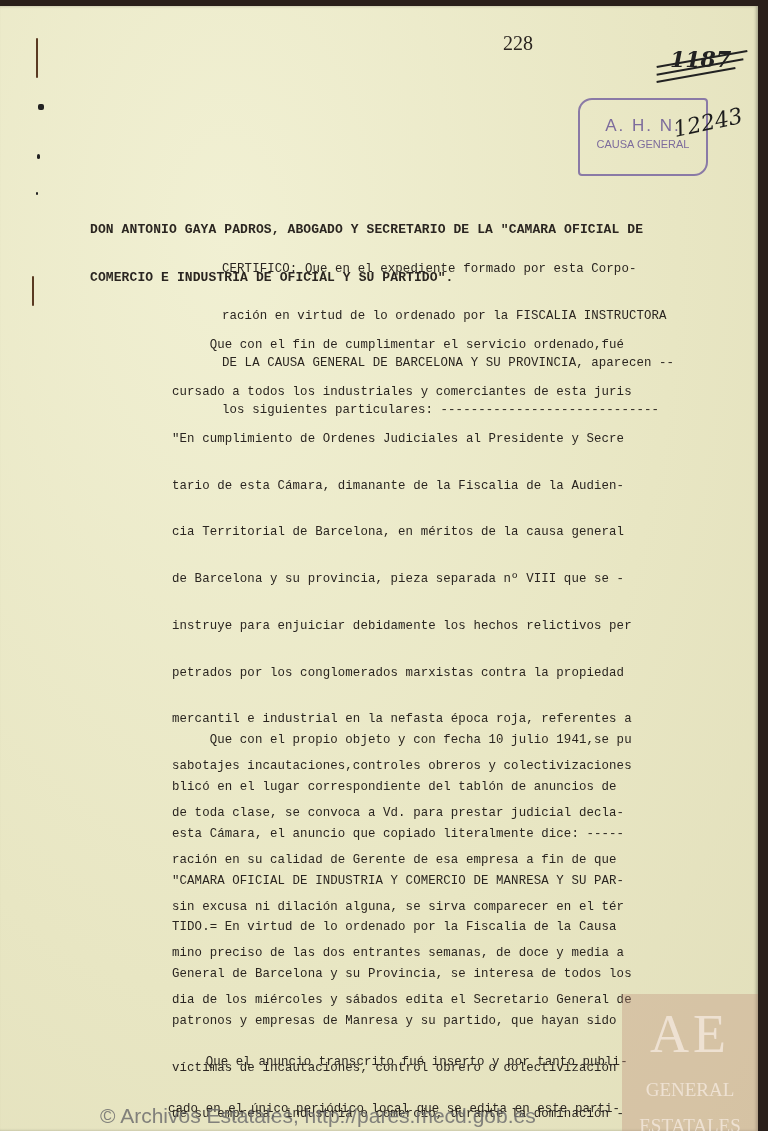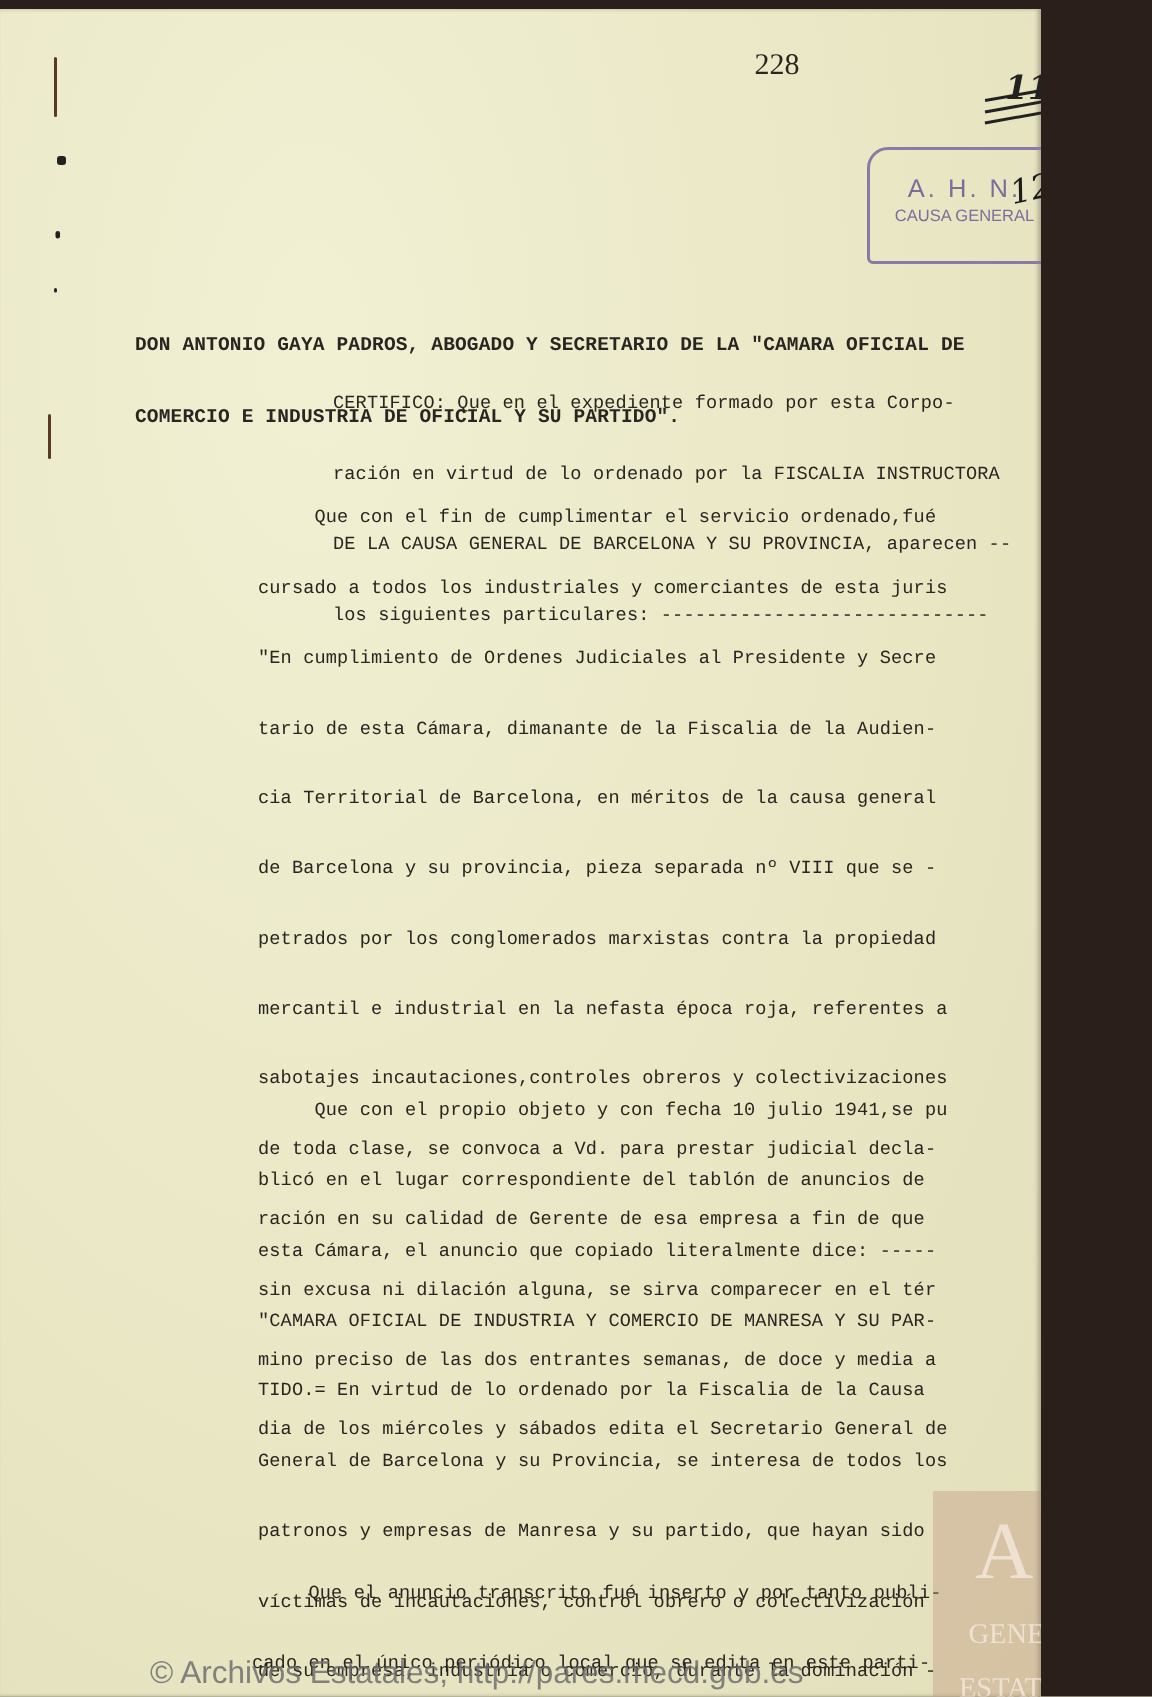--- a/index.html
+++ b/index.html
@@ -2,21 +2,21 @@
 <html><head>
   <meta charset="utf-8">
   <style>
     html, body { margin: 0; padding: 0; }
     body {
       width: 768px; height: 1131px; overflow: hidden;
       background: #2a1f1a;
       font-family: "Liberation Mono", "DejaVu Sans Mono", monospace;
     }
     .page {
-      position: absolute; left: 0; top: 6px; width: 694px; height: 1125px;
+      position: absolute; left: 0; top: 6px; width: 758px; height: 1125px;
       background: #ecebc9;
       background-image: radial-gradient(ellipse at 30% 20%, #f1f0d3 0%, #e8e6c3 60%, #e2dfbb 100%);
       box-shadow: inset -2px 0 3px rgba(0,0,0,0.25);
       overflow: hidden;
     }
     .page-num {
       position: absolute; left: 503px; top: 26px;
       font-family: "Liberation Serif", "DejaVu Serif", serif;
       font-size: 20px; color: #2b2520;
     }
@@ -109,20 +109,21 @@
     <span class="line">los siguientes particulares: -----------------------------</span>
   </div>
 
   <div class="text para1">
     <span class="line">     Que con el fin de cumplimentar el servicio ordenado,fué</span>
     <span class="line">cursado a todos los industriales y comerciantes de esta juris</span>
     <span class="line">"En cumplimiento de Ordenes Judiciales al Presidente y Secre</span>
     <span class="line">tario de esta Cámara, dimanante de la Fiscalia de la Audien-</span>
     <span class="line">cia Territorial de Barcelona, en méritos de la causa general</span>
     <span class="line">de Barcelona y su provincia, pieza separada nº VIII que se -</span>
+    <span class="line">instruye para enjuiciar debidamente los hechos relictivos per</span>
     <span class="line">petrados por los conglomerados marxistas contra la propiedad</span>
     <span class="line">mercantil e industrial en la nefasta época roja, referentes a</span>
     <span class="line">sabotajes incautaciones,controles obreros y colectivizaciones</span>
     <span class="line">de toda clase, se convoca a Vd. para prestar judicial decla-</span>
     <span class="line">ración en su calidad de Gerente de esa empresa a fin de que</span>
     <span class="line">sin excusa ni dilación alguna, se sirva comparecer en el tér</span>
     <span class="line">mino preciso de las dos entrantes semanas, de doce y media a</span>
     <span class="line">dia de los miércoles y sábados edita el Secretario General de</span>
     
     

